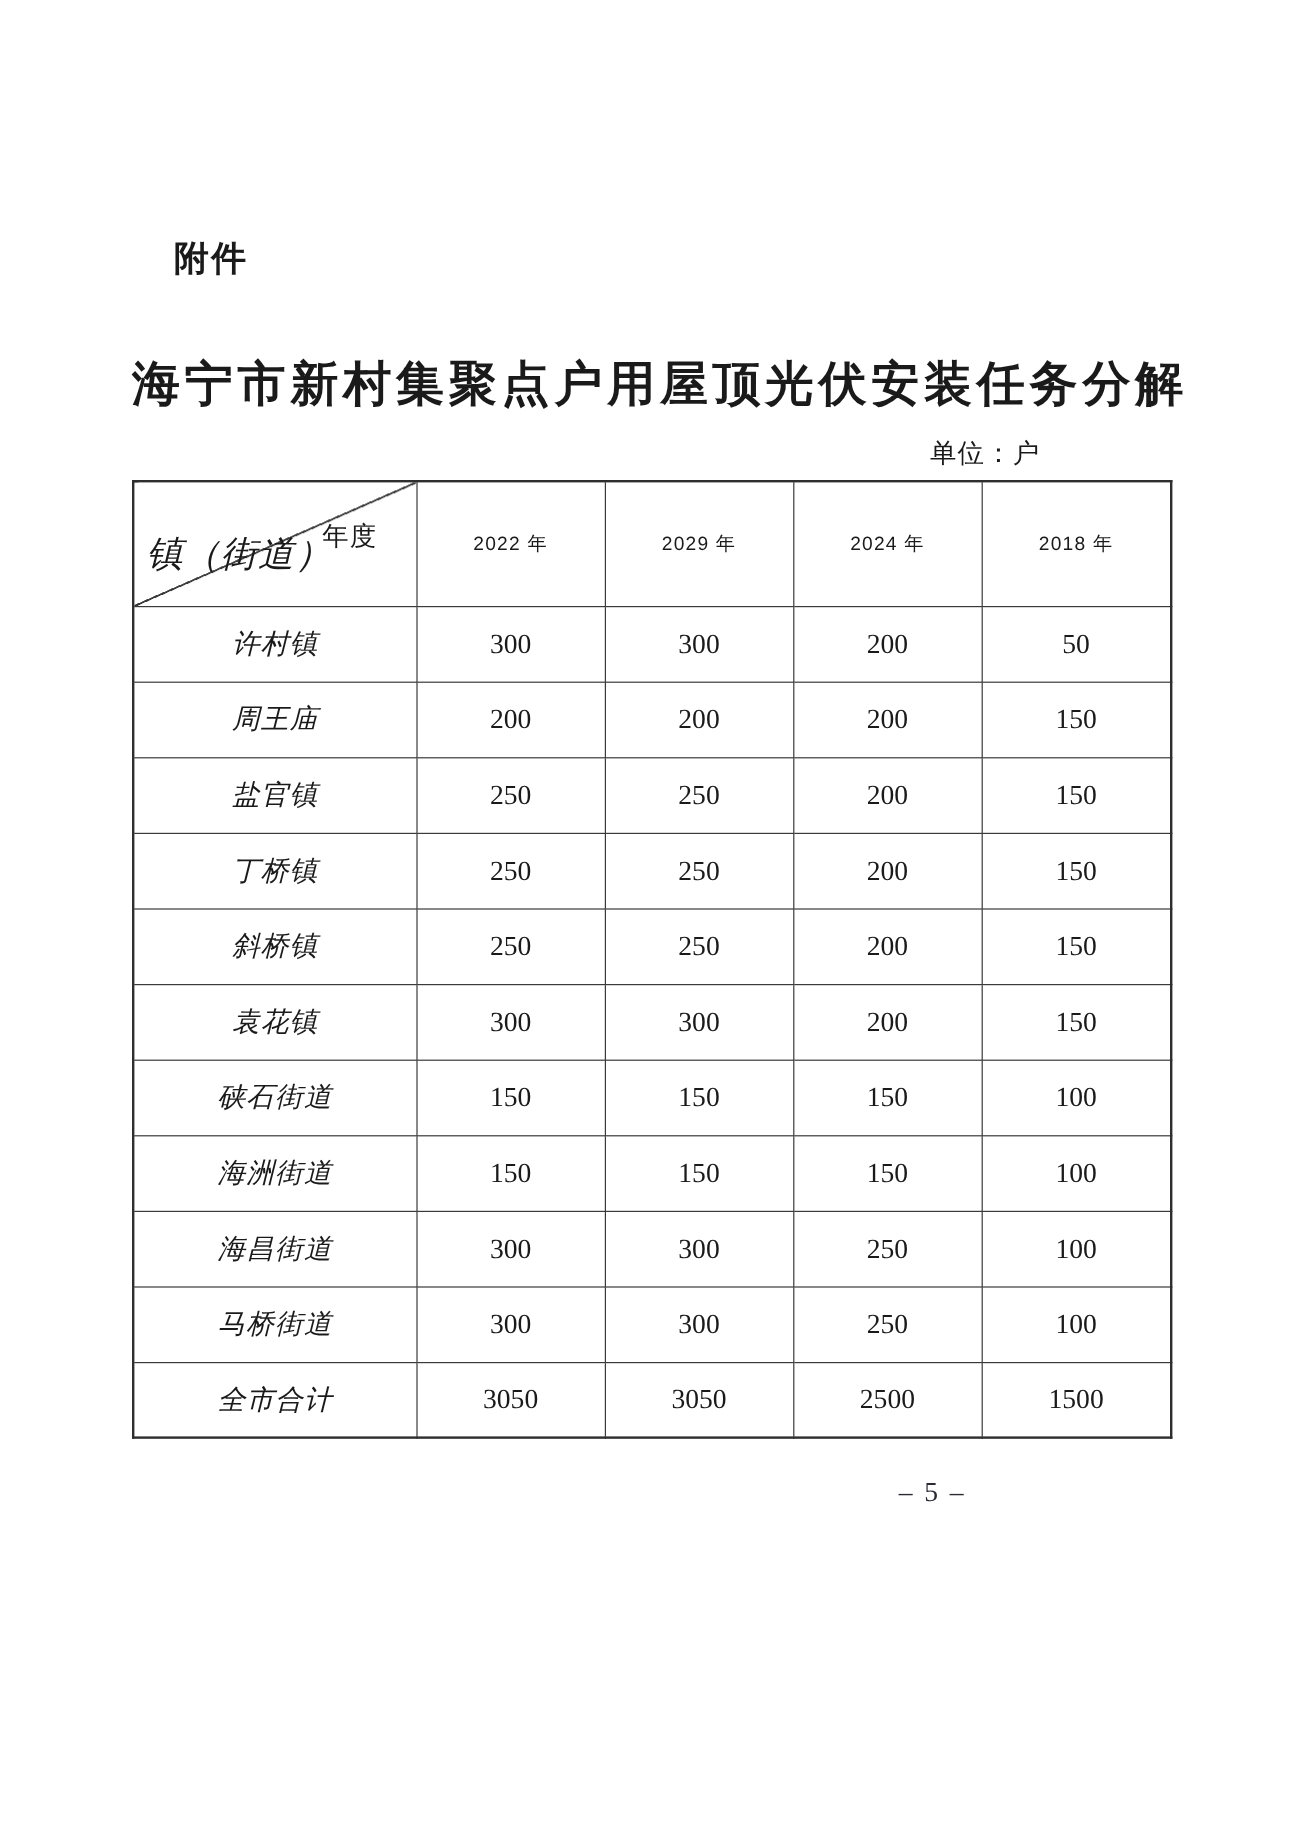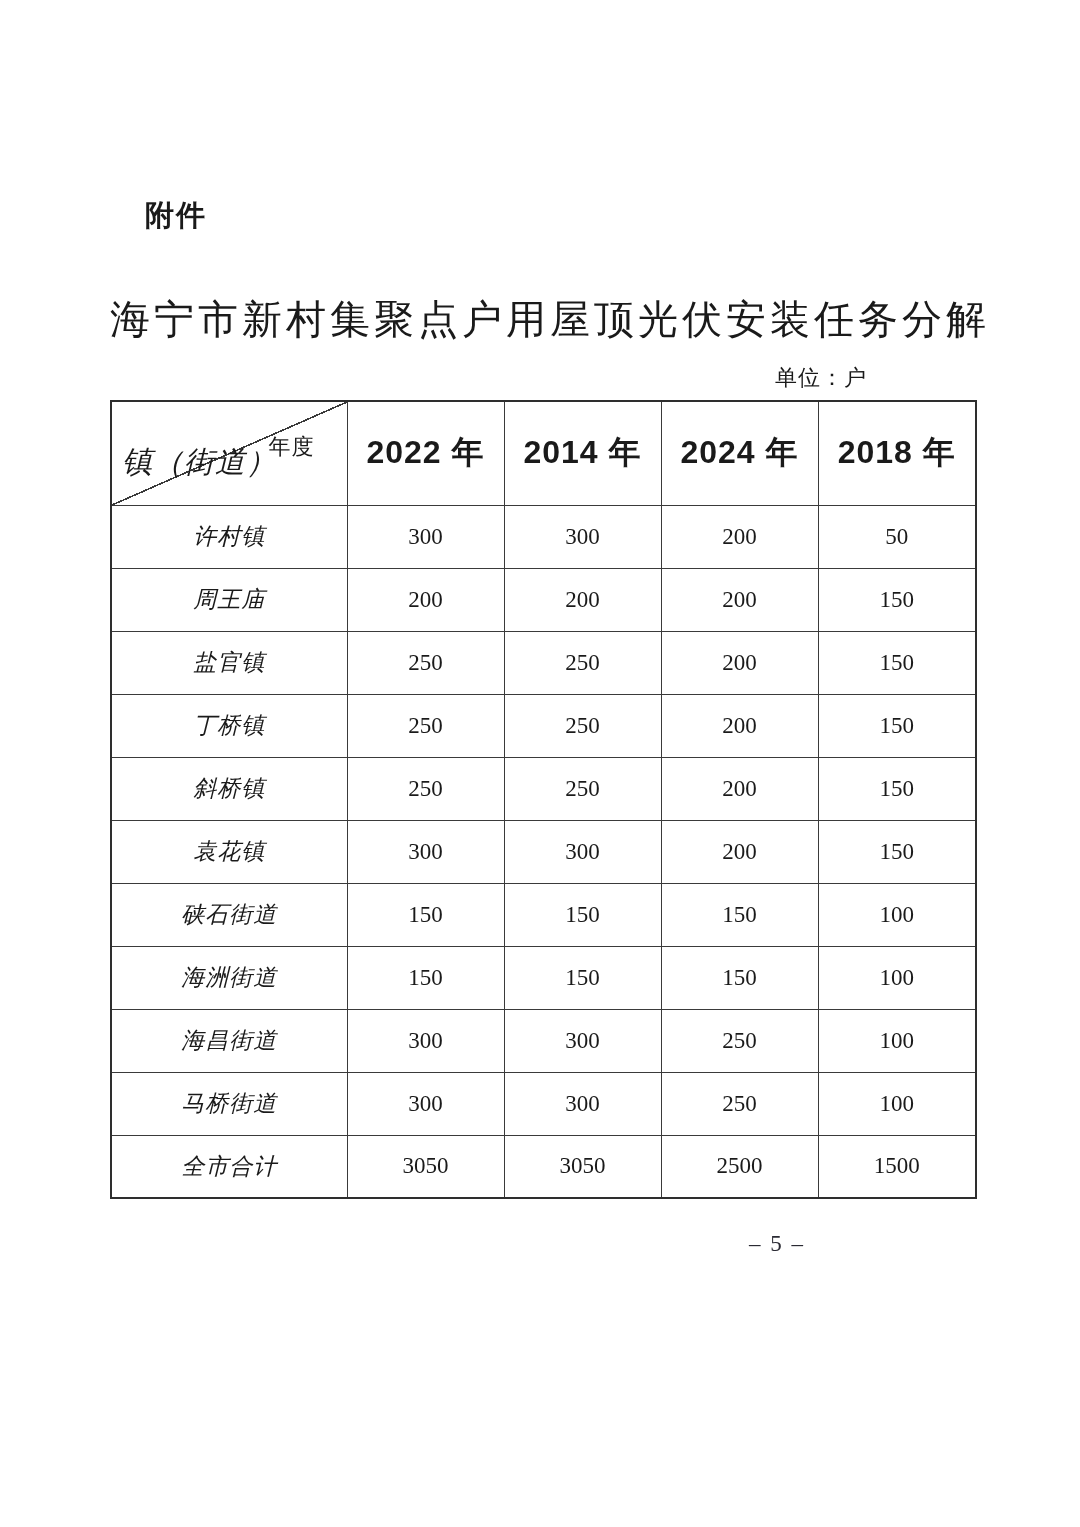--- a/index.html
+++ b/index.html
@@ -23,21 +23,21 @@
     font-family: "Liberation Sans", sans-serif;
     font-size: 29px;
     font-weight: 600;
     letter-spacing: 2px;
   }
   .doc-title {
     margin-top: 56px;
     text-align: left;
     font-family: "DejaVu Serif", serif;
     font-size: 40px;
-    font-weight: normal;
+    font-weight: bold;
     letter-spacing: 4px;
     white-space: nowrap;
   }
   .unit-label {
     margin-top: 16px;
     text-align: right;
     padding-right: 4px;
     font-size: 22px;
     letter-spacing: 1px;
   }
@@ -51,22 +51,22 @@
   .task-table th, .task-table td {
     border: 1.5px solid #3a3a3a;
     text-align: center;
     vertical-align: middle;
     overflow: hidden;
   }
   .task-table thead th { height: 104px; }
   .task-table tbody td { height: 63px; }
   th.year-header {
     font-family: "Liberation Sans", sans-serif;
-    font-size: 32px;
-    font-weight: 700;
+    font-size: 16px;
+    font-weight: 400;
     letter-spacing: 1px;
   }
   td.row-label {
     font-family: "Liberation Sans", sans-serif;
     font-size: 23px;
     font-weight: 500;
     letter-spacing: 1px;
     font-style: italic;
   }
   td.value-cell {
@@ -132,21 +132,21 @@
       <col style="width:157px">
       <col style="width:158px">
     </colgroup>
     <thead>
       <tr>
         <th class="corner-cell">
           <span class="corner-top">年度</span>
           <span class="corner-bottom">镇（街道）</span>
         </th>
         <th class="year-header">2022 年</th>
-        <th class="year-header">2014 年</th>
+        <th class="year-header">2029 年</th>
         <th class="year-header">2024 年</th>
         <th class="year-header">2018 年</th>
       </tr>
     </thead>
     <tbody>
       <tr>
         <td class="row-label">许村镇</td>
         <td class="value-cell">300</td>
         <td class="value-cell">300</td>
         <td class="value-cell">200</td>

